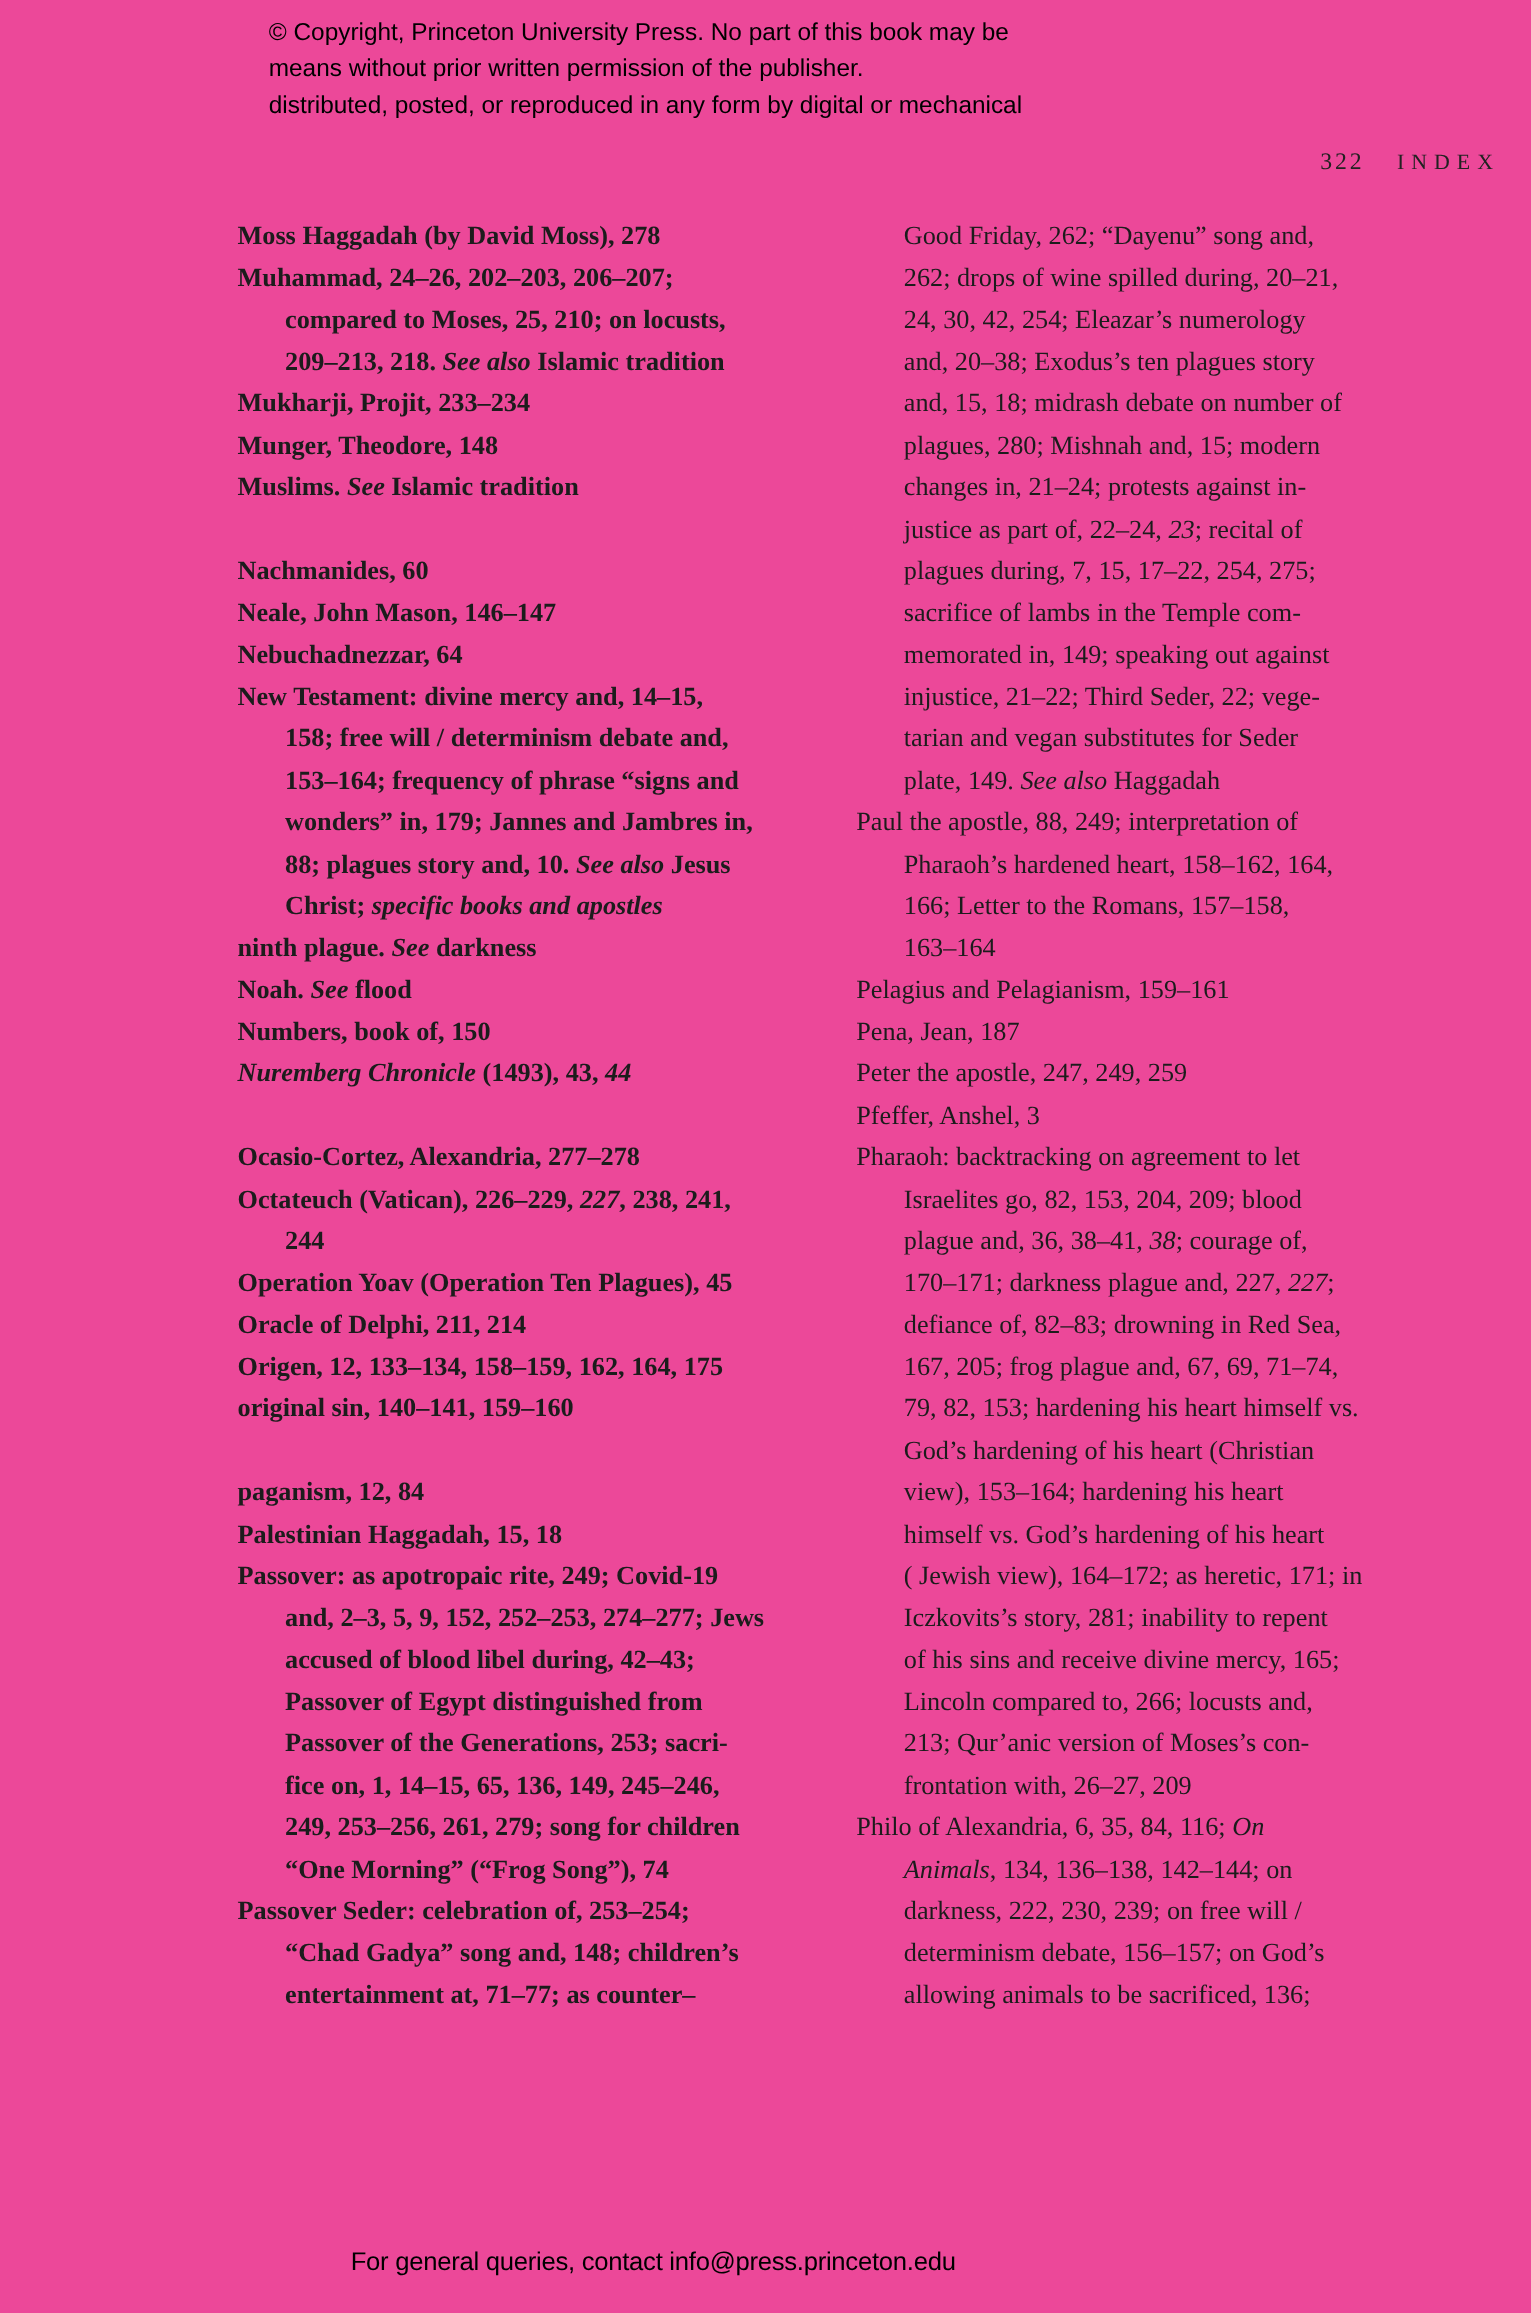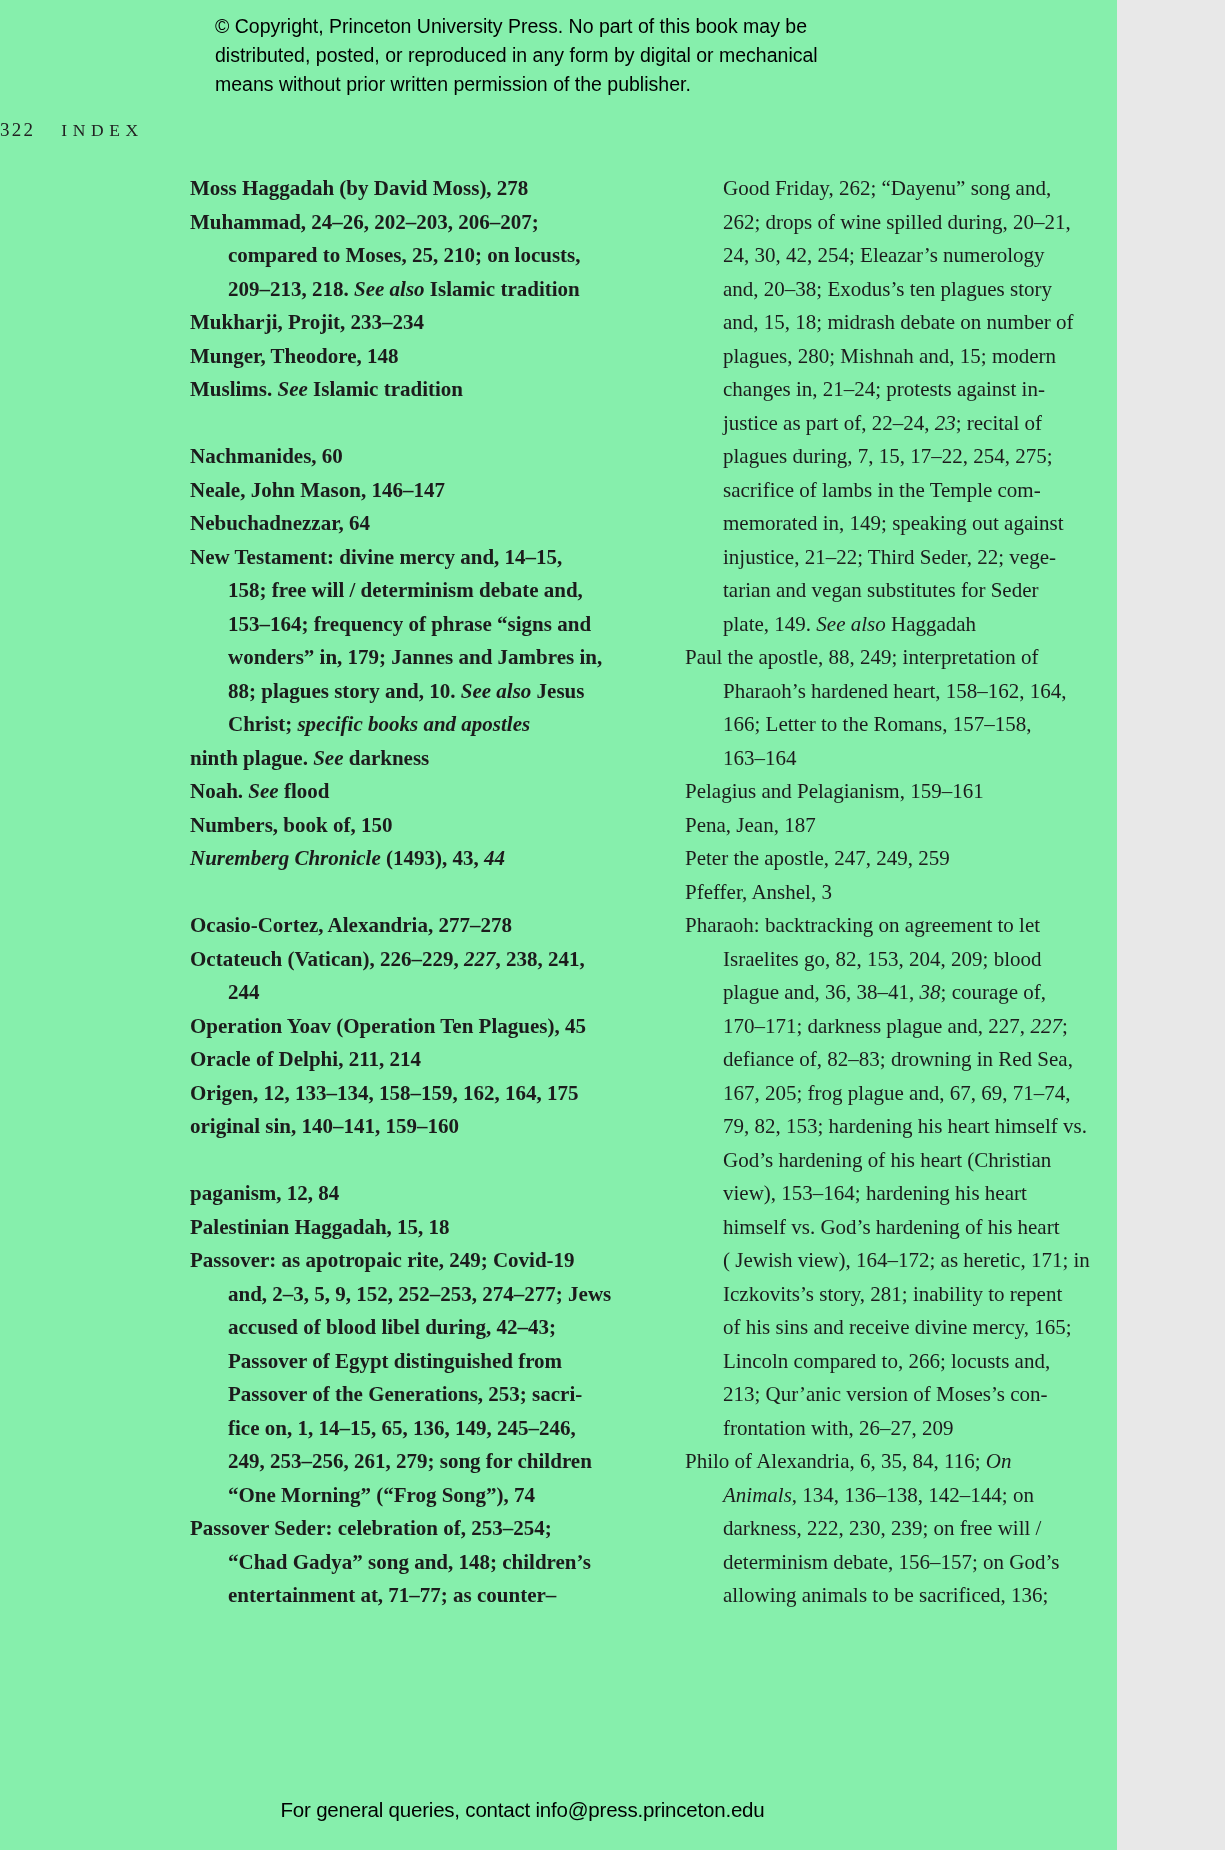--- a/index.html
+++ b/index.html
@@ -1,31 +1,31 @@
 <!DOCTYPE html>
 <html><head>
 <meta charset="utf-8">
 <style>
   html,body{margin:0;padding:0;background:#e8e8e8;}
   .page{
     position:relative;
-    width:1117px;height:1850px;
-    background:#86efac;
+    width:1225px;height:1850px;
+    background:#ec4899;
     font-family:"Liberation Serif", serif;
     color:#1c1c1c;
     overflow:hidden;
   }
   .copyright{
     position:absolute;left:215px;top:12px;width:680px;
     font-family:"Liberation Sans", sans-serif;
     font-size:19.5px;line-height:29px;color:#000;
   }
   .running-head{
     position:absolute;left:0;top:119px;width:1200px;
-    text-align:left;
+    text-align:right;
     font-size:19px;color:#222;
   }
   .running-head .folio{letter-spacing:0.12em;margin-right:26px;}
   .running-head .head-label{letter-spacing:0.32em;font-size:17.5px;}
   .col{
     position:absolute;top:172px;
     font-size:21px;line-height:33.5px;
     white-space:nowrap;
   }
   .col-left{left:190px;width:400px;font-weight:bold;}
@@ -41,22 +41,22 @@
     font-size:20.5px;letter-spacing:-0.01em;color:#000;
   }
 </style>
 </head>
 <body>
 
 <div class="page">
 
   <div class="copyright">
     <div>© Copyright, Princeton University Press. No part of this book may be</div>
+    <div>means without prior written permission of the publisher.</div>
     <div>distributed, posted, or reproduced in any form by digital or mechanical</div>
-    <div>means without prior written permission of the publisher.</div>
   </div>
 
   <div class="running-head">
     <span class="folio">322</span><span class="head-label">INDEX</span>
   </div>
 
   <div class="col col-left" id="col-left">
       <div class="line"><span class="">Moss Haggadah (by David Moss), 278</span></div>
       <div class="line"><span class="">Muhammad, 24–26, 202–203, 206–207;</span></div>
       <div class="line indent"><span class="">compared to Moses, 25, 210; on locusts,</span></div>

